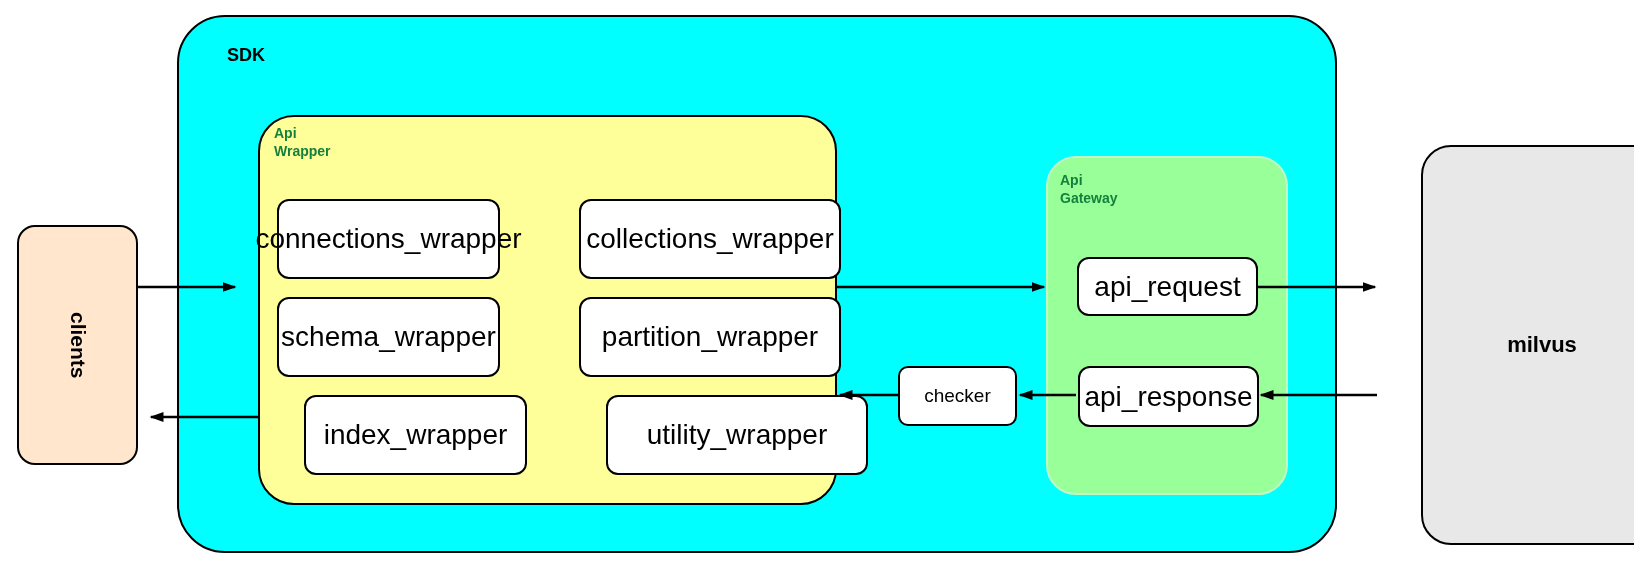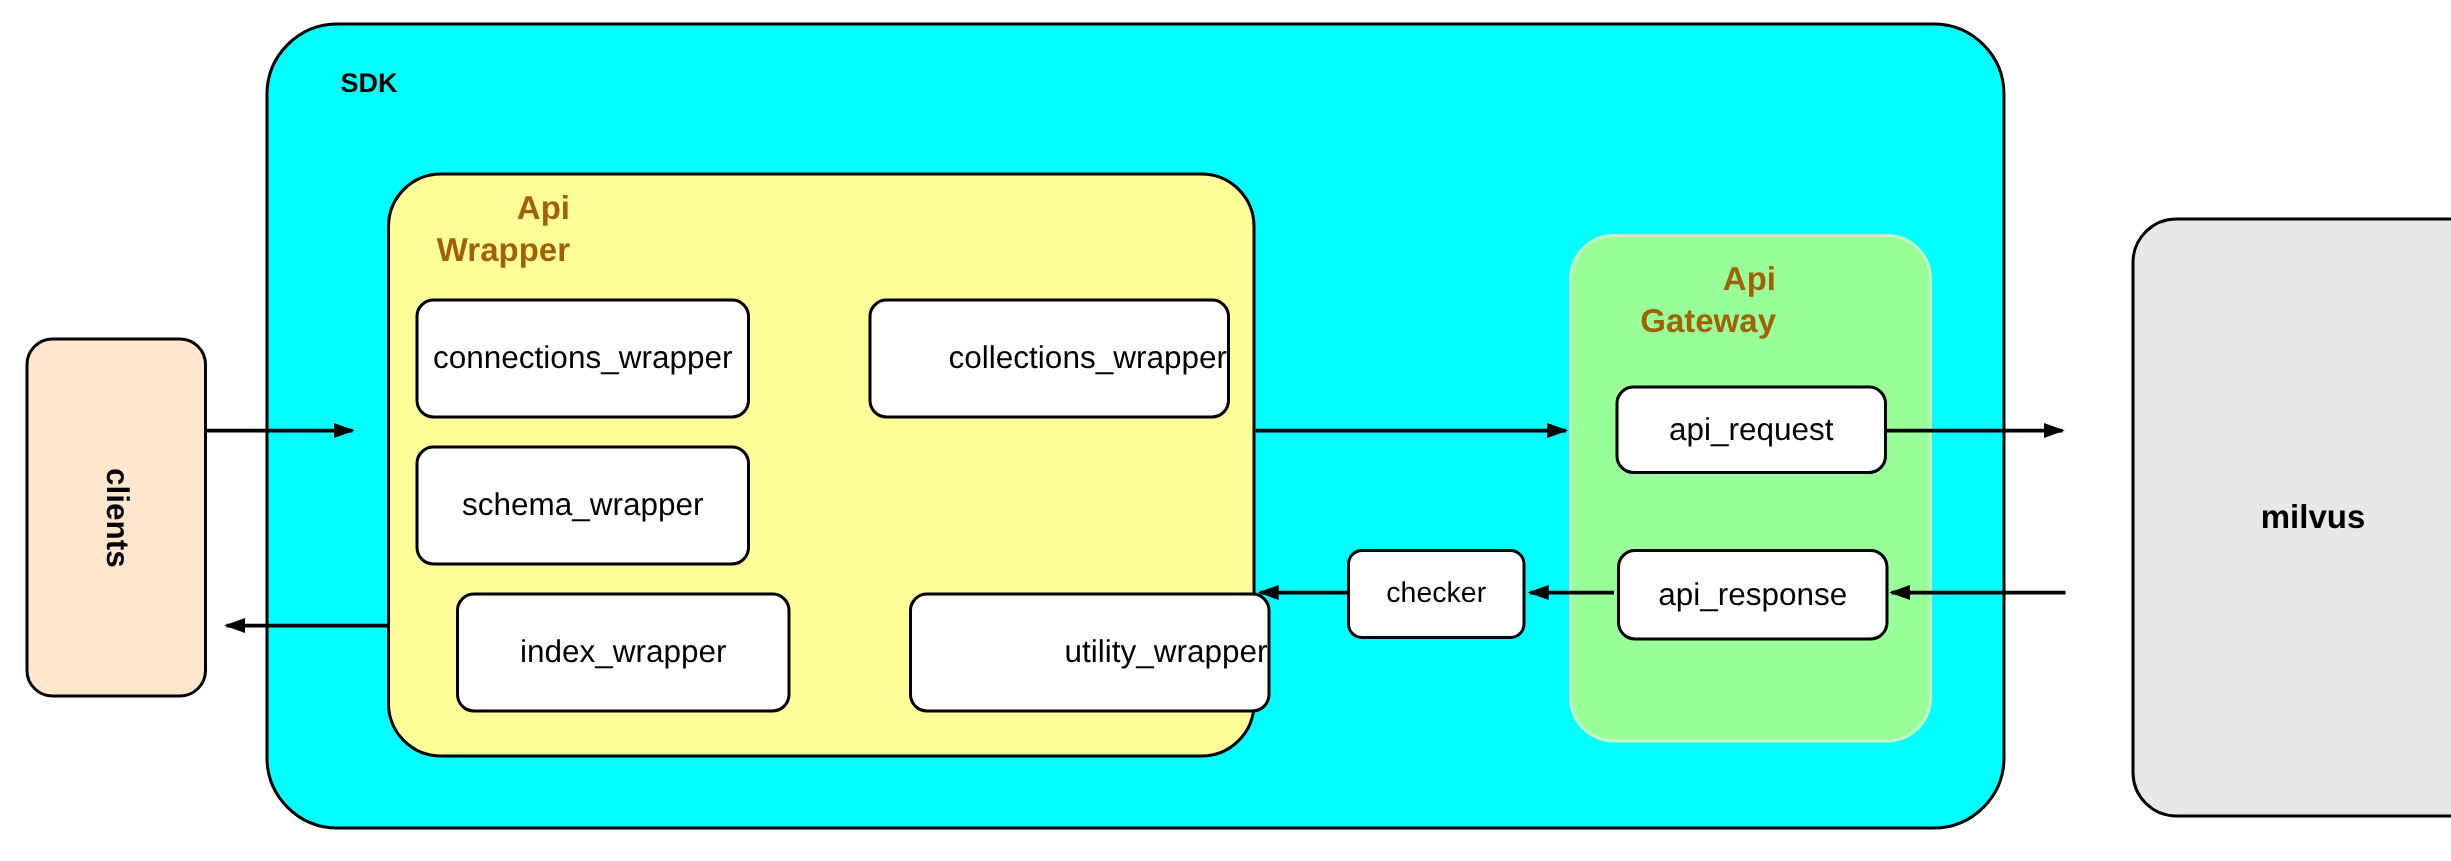--- a/index.html
+++ b/index.html
@@ -52,49 +52,49 @@
   }
   
   .apiwrapper {
     left: 258px; top: 115px;
     width: 579px; height: 390px;
     background: #ffff99;
     border-radius: 36px;
   }
   .block-label {
     position: absolute;
-    font-size: 22px;
+    font-size: 14px;
     font-weight: bold;
     line-height: 1.25;
-    text-align: right;
-    color: #a16207;
+    text-align: left;
+    color: #15803d;
     white-space: pre-line;
   }
   .apiwrapper-label {
     left: 14px; top: 8px;
     width: 106px;
   }
   
   .wbox {
     position: absolute;
     box-sizing: border-box;
     background: #ffffff;
     border: 2.5px solid #000000;
     border-radius: 12px;
     display: flex;
     align-items: center;
     justify-content: center;
-    font-size: 21px;
+    font-size: 28px;
     color: #000;
   }
   .wb-r1 { top: 82px;  height: 80px; }
   .wb-r2 { top: 180px; height: 80px; }
   .wb-r3 { top: 278px; height: 80px; margin-left: 27px; }
   .wb-c1 { left: 17px;  width: 223px; }
-  .wb-c2 { left: 319px; width: 241px; justify-content: flex-end; }
+  .wb-c2 { left: 319px; width: 262px; }
   
   .checker {
     left: 898px; top: 366px;
     width: 119px; height: 60px;
     background: #ffffff;
     border: 2.5px solid #000000;
     border-radius: 10px;
     display: flex;
     align-items: center;
     justify-content: center;
@@ -162,20 +162,23 @@
 Wrapper</div>
 
     <div class="wbox wb-r1 wb-c1">
       <span>connections_wrapper</span>
     </div>
     <div class="wbox wb-r1 wb-c2">
       <span>collections_wrapper</span>
     </div>
     <div class="wbox wb-r2 wb-c1">
       <span>schema_wrapper</span>
+    </div>
+    <div class="wbox wb-r2 wb-c2">
+      <span>partition_wrapper</span>
     </div>
     <div class="wbox wb-r3 wb-c1">
       <span>index_wrapper</span>
     </div>
     <div class="wbox wb-r3 wb-c2">
       <span>utility_wrapper</span>
     </div>
   </div>
 
   <div class="checker">

